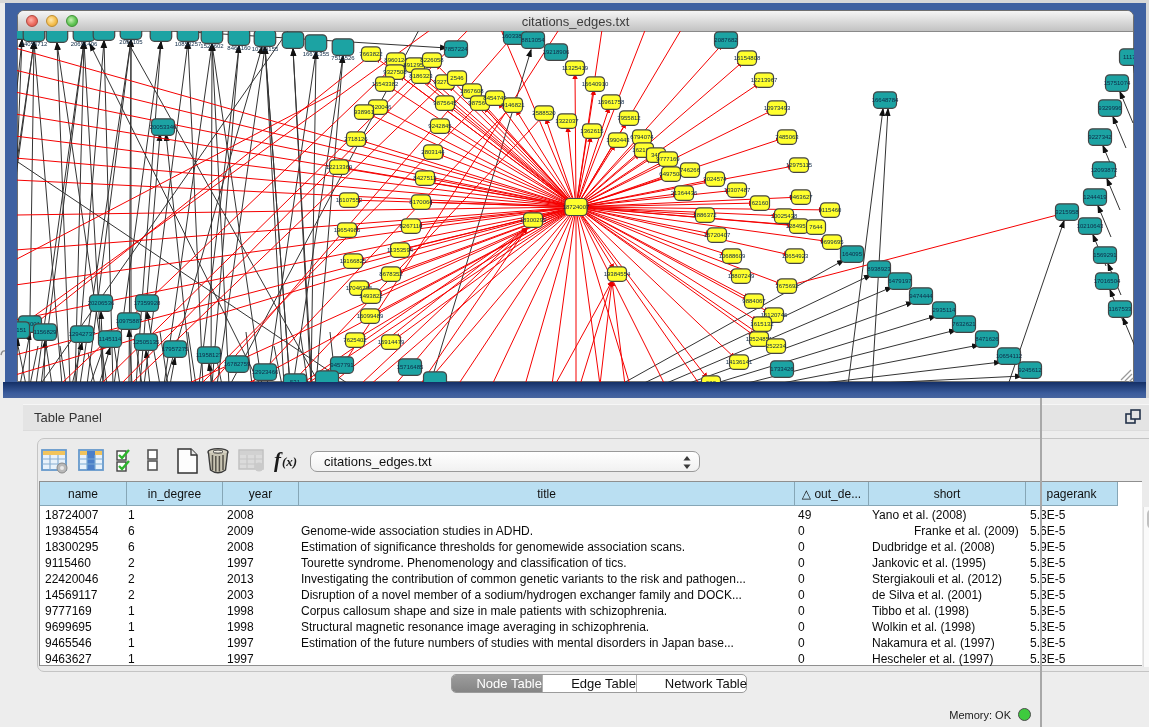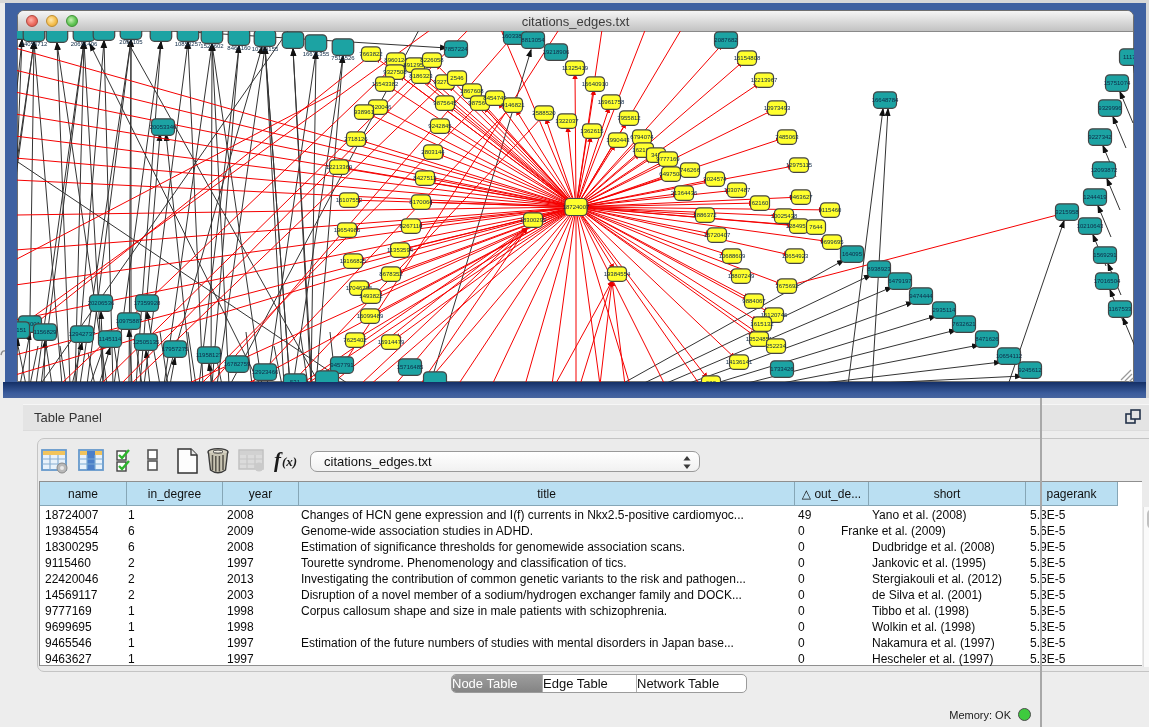--- a/index.html
+++ b/index.html
@@ -30,21 +30,21 @@
   border:1px solid #8f8f8f; border-right:none; }
 .hcell { position:absolute; top:0; height:24px; background:#badff2; border-right:1px solid #86a6b6;
   border-bottom:1px solid #86a6b6; font-size:12px; color:#111; text-align:center; line-height:24px; }
 .trow { position:absolute; left:0; width:1093px; height:16px; font-size:12px; color:#0a0a0a; }
 .trow span { position:absolute; top:1px; white-space:nowrap; }
 #vscroll { position:absolute; left:1103px; top:25px; width:16px; height:160px; background:#fafafa;
   border-left:1px solid #e0e0e0; }
 #vthumb { position:absolute; left:3px; top:2px; width:10px; height:20px; background:#c1c1c1; border-radius:5px; }
 #tabs { position:absolute; left:428px; top:276px; width:296px; height:19px;
   border:1px solid #9b9b9b; border-radius:5px; background:#fff; font-size:13px; }
-#tabs div { position:absolute; top:0; height:17px; line-height:17px; text-align:left; }
+#tabs div { position:absolute; top:0; height:17px; line-height:17px; text-align:right; }
 #memory { position:absolute; right:34px; top:311px; font-size:11px; color:#1a1a1a; }
 #memdot { position:absolute; right:14px; top:310px; width:13px; height:13px; border-radius:50%;
   background:#3ecb3e; border:1px solid #4c4c4c; }
 #rightborder { position:absolute; right:3px; top:0; width:2px; height:329px; background:#a8a8a8; }
 </style></head>
 <body>
 <div id="desk">
   <div class="topstrip"></div>
     <div class="leftstrip"></div>
     <div class="rightstrip"></div>
@@ -655,32 +655,31 @@
     <div class="hcell" style="left:829px; width:157px">short</div>
     <div class="hcell" style="left:986px; width:92px">pagerank</div>
     <div id="vscroll">
         <div id="vthumb"></div>
       </div>
   </div>
 <div class="trow" style="top:109px">
       <span style="left:22px">18724007</span>
       <span style="left:105px">1</span>
       <span style="left:204px">2008</span>
-      <span style="left:278px">Changes of HCN gene expression and I(f) currents in Nkx2.5-positive cardiomyoc...</span>
       <span style="left:775px">49</span>
       <span style="left:849px">Yano et al. (2008)</span>
       <span style="left:1007px">5.3E-5</span>
     </div>
 <div class="trow" style="top:125px">
       <span style="left:22px">19384554</span>
       <span style="left:105px">6</span>
       <span style="left:204px">2009</span>
       <span style="left:278px">Genome-wide association studies in ADHD.</span>
       <span style="left:775px">0</span>
-      <span style="left:818px">Franke et al. (2009)</span>
+      <span style="left:891px">Franke et al. (2009)</span>
       <span style="left:1007px">5.6E-5</span>
     </div>
 <div class="trow" style="top:141px">
       <span style="left:22px">18300295</span>
       <span style="left:105px">6</span>
       <span style="left:204px">2008</span>
       <span style="left:278px">Estimation of significance thresholds for genomewide association scans.</span>
       <span style="left:775px">0</span>
       <span style="left:849px">Dudbridge et al. (2008)</span>
       <span style="left:1007px">5.9E-5</span>
@@ -718,20 +717,21 @@
       <span style="left:204px">1998</span>
       <span style="left:278px">Corpus callosum shape and size in male patients with schizophrenia.</span>
       <span style="left:775px">0</span>
       <span style="left:849px">Tibbo et al. (1998)</span>
       <span style="left:1007px">5.3E-5</span>
     </div>
 <div class="trow" style="top:221px">
       <span style="left:22px">9699695</span>
       <span style="left:105px">1</span>
       <span style="left:204px">1998</span>
+      <span style="left:278px">Structural magnetic resonance image averaging in schizophrenia.</span>
       <span style="left:775px">0</span>
       <span style="left:849px">Wolkin et al. (1998)</span>
       <span style="left:1007px">5.3E-5</span>
     </div>
 <div class="trow" style="top:237px">
       <span style="left:22px">9465546</span>
       <span style="left:105px">1</span>
       <span style="left:204px">1997</span>
       <span style="left:278px">Estimation of the future numbers of studies with mental disorders in Japan base...</span>
       <span style="left:775px">0</span>

